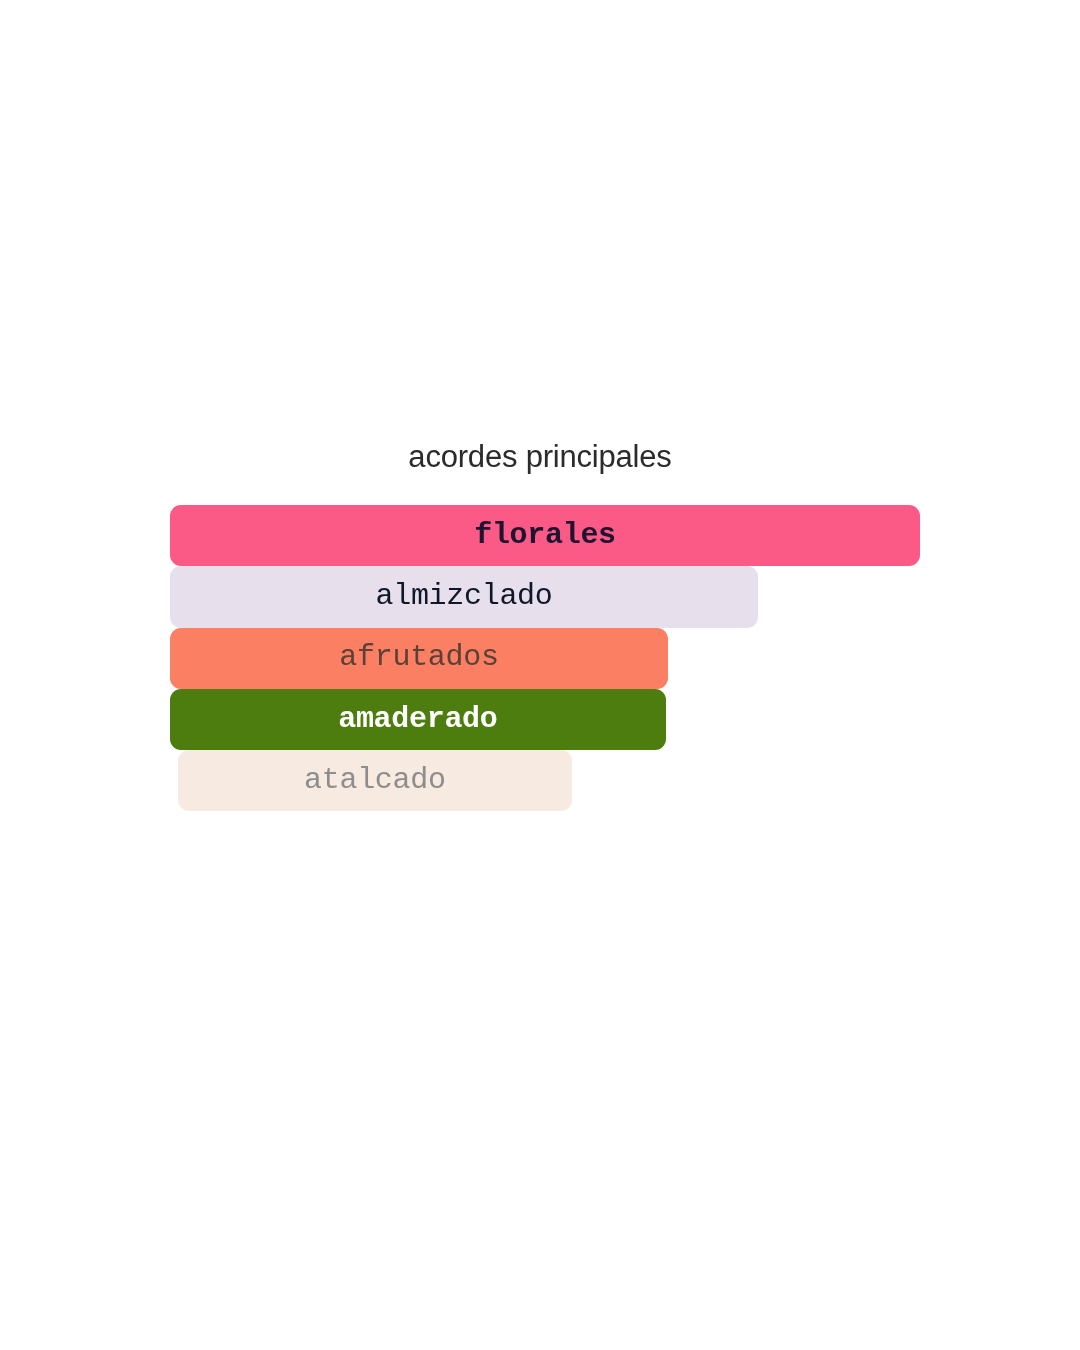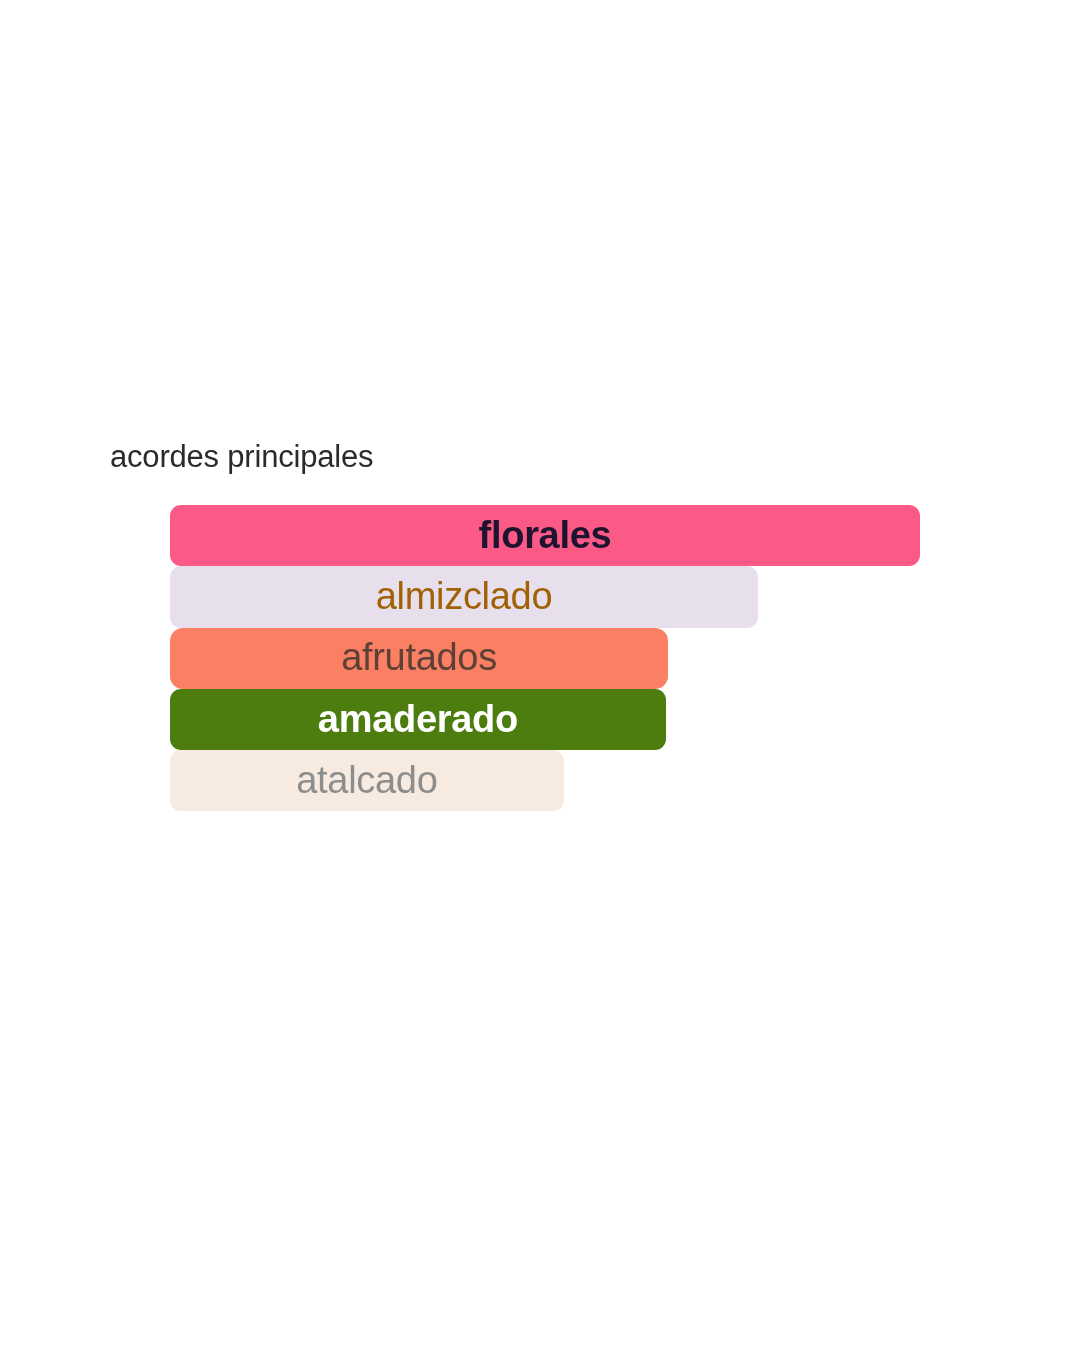--- a/index.html
+++ b/index.html
@@ -24,20 +24,21 @@
     width: 860px;
     height: 490px;
     background: #ffffff;
   }
 
   #chart-title {
     position: absolute;
     left: 0;
     top: 7px;
     width: 860px;
+    text-align: center;
     font-size: 31px;
     line-height: 40px;
     font-weight: 400;
     color: #2b2b2b;
     font-family: "Liberation Sans Narrow", "Liberation Sans", "DejaVu Sans Condensed", sans-serif;
     letter-spacing: -0.2px;
     white-space: nowrap;
   }
 
   #bars {
@@ -60,23 +61,23 @@
     top: 0;
     height: 100%;
     border-radius: 11px;
     box-sizing: border-box;
     display: flex;
     align-items: center;
     justify-content: center;
   }
 
   .bar-label {
-    font-size: 38px;
+    font-size: 30px;
     line-height: 30px;
-    font-family: Liberation Sans, sans-serif;
+    font-family: Liberation Mono, monospace;
     letter-spacing: -0.3px;
     white-space: nowrap;
     font-weight: 400;
     padding-bottom: 2px;
   }
   .bar-label.bold {
     font-weight: 700;
   }
 
   
@@ -97,37 +98,37 @@
   <div id="bars">
 
     <div class="bar-row">
       <div class="bar" style="width: 100%; background: rgb(251, 90, 135);">
         <span class="bar-label bold" style="color: rgb(31, 20, 48);">florales</span>
       </div>
     </div>
 
     <div class="bar-row">
       <div class="bar" style="width: 78.4%; background: rgb(231, 223, 236);">
-        <span class="bar-label" style="color: #a16207; text-align: center;">almizclado</span>
+        <span class="bar-label" style="color: #0f172a; text-align: center;">almizclado</span>
       </div>
     </div>
 
     <div class="bar-row">
-      <div class="bar" style="width: 66.4%; background: rgb(250, 127, 99); border-radius: 13px;">
+      <div class="bar" style="width: 66.4%; background: rgb(250, 127, 99);">
         <span class="bar-label" style="color: rgb(93, 64, 54);">afrutados</span>
       </div>
     </div>
 
     <div class="bar-row">
       <div class="bar" style="width: 66.1%; background: #4d7c0f;">
         <span class="bar-label bold" style="color: rgb(255, 255, 255);">amaderado</span>
       </div>
     </div>
 
     <div class="bar-row">
-      <div class="bar" style="width: 52.5%; background: rgb(247, 235, 225);">
+      <div class="bar" style="width: 52.5%; background: rgb(247, 235, 225); margin-left: 8px;">
         <span class="bar-label" style="color: rgb(141, 141, 141);">atalcado</span>
       </div>
     </div>
 
 
   </div>
 </div>
 
 </body></html>

